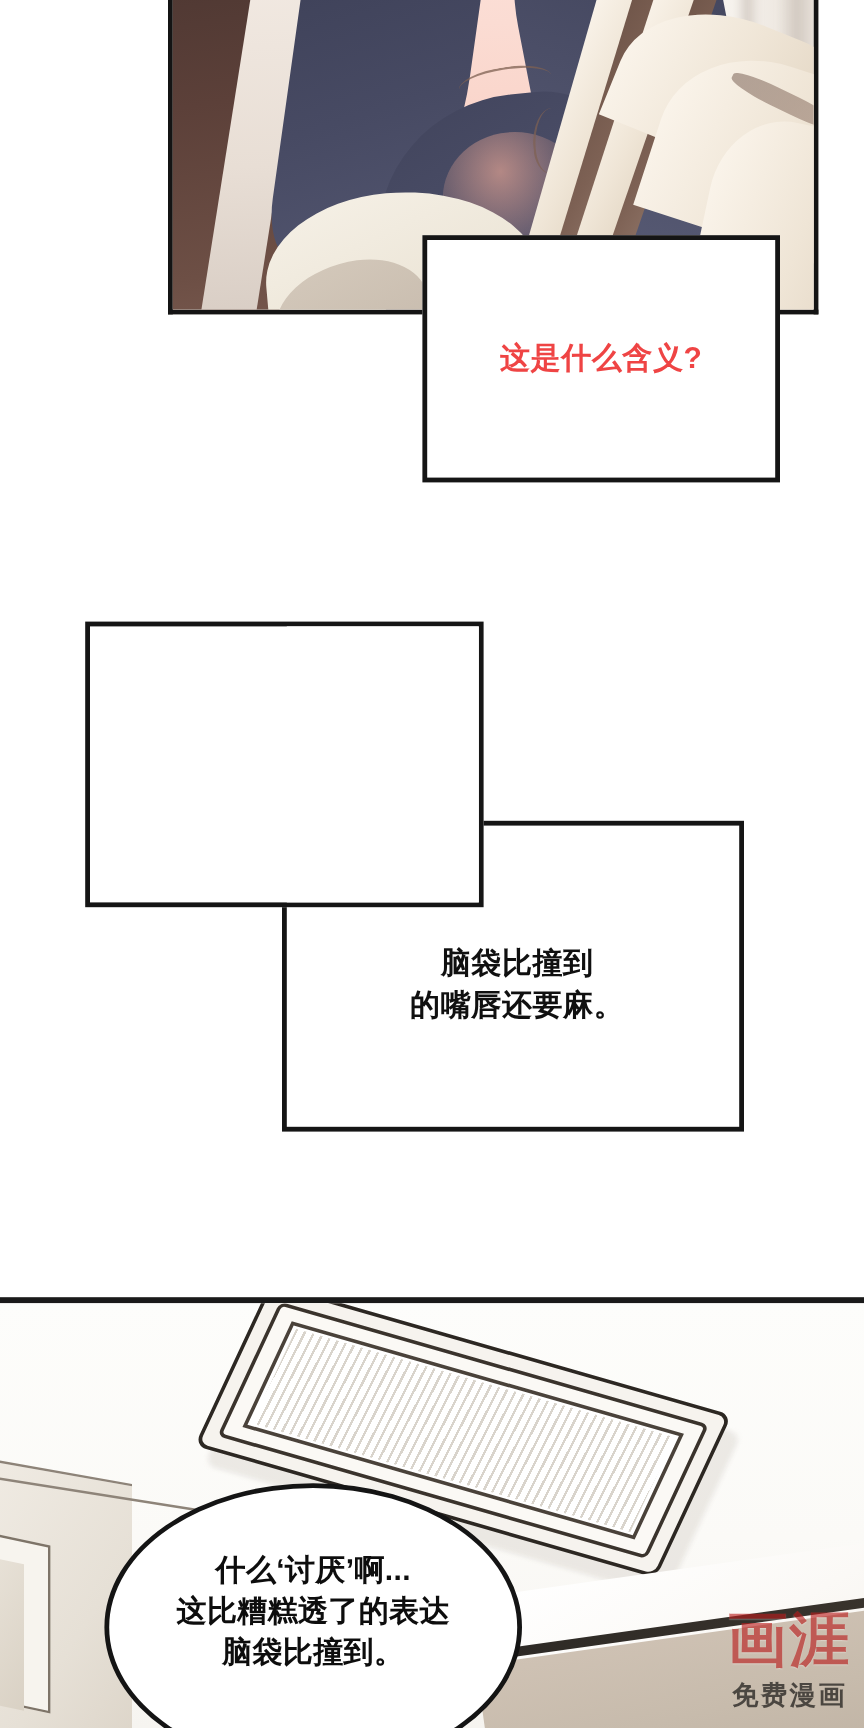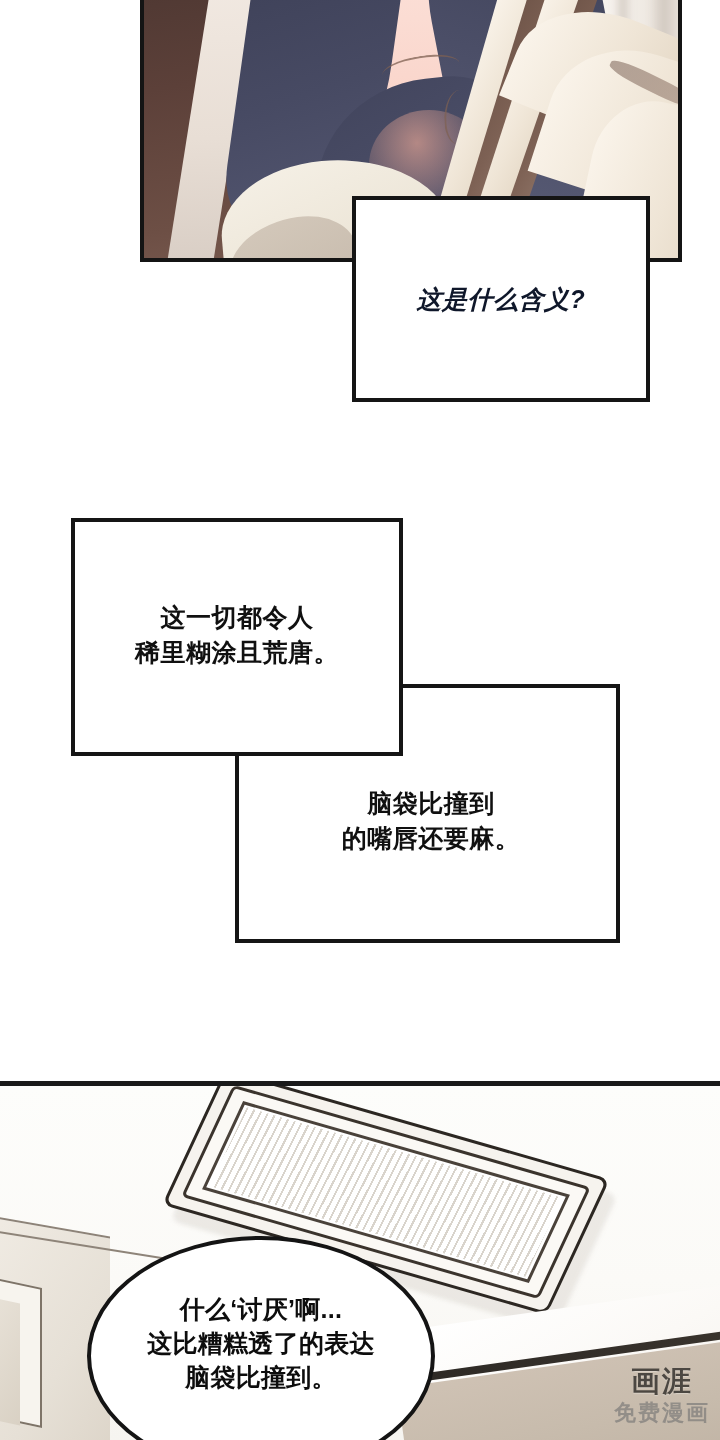--- a/index.html
+++ b/index.html
@@ -171,26 +171,25 @@
     position: absolute;
     background: #ffffff;
     border: 4px solid #151515;
     display: flex;
     align-items: center;
     justify-content: center;
   }
   .caption-text {
     font-family: "Liberation Sans", "DejaVu Sans", sans-serif;
     font-weight: 700;
-    color: #0f172a;
+    color: #ef4444;
     text-align: center;
     line-height: 1.38;
     white-space: pre-line;
     letter-spacing: .5px;
-    font-style: italic;
   }
 
   #caption-1 {
     left: 352px; top: 196px;
     width: 298px; height: 206px;
     z-index: 6;
   }
   #caption-1 .caption-text { font-size: 25px; }
 
   
@@ -383,35 +382,35 @@
   .watermark {
     position: absolute;
     right: 10px;
     bottom: 16px;
     z-index: 9;
     text-align: center;
     opacity: .62;
     pointer-events: none;
   }
   .wm-main {
-    font-family: Liberation Sans, sans-serif;
+    font-family: Liberation Mono, monospace;
     font-weight: 700;
-    font-size: 29px;
+    font-size: 50px;
     line-height: 1;
-    color: #000000;
+    color: #b91c1c;
     letter-spacing: 2px;
     text-shadow: 0 1px 1px rgba(255,255,255,.5);
   }
   .wm-sub {
     margin-top: 6px;
     font-family: "Liberation Sans", "DejaVu Sans", sans-serif;
     font-weight: 700;
     font-size: 22px;
     line-height: 1;
-    color: #737373;
+    color: #000000;
     letter-spacing: 2px;
   }
 </style>
 </head>
 <body>
 
 <div class="page">
 
   <div class="panel-top">
     <div class="panel-top-art">
@@ -451,22 +450,20 @@
 
   <div class="caption-box" id="caption-1">
     <div class="caption-text">这是什么含义?</div>
   </div>
 
   <div class="stepped-wrap">
     <div class="step-box" id="step-box-lower"></div>
     <div class="step-box" id="step-box-upper"></div>
     <div class="step-mask"></div>
 
-    <div class="step-text" id="step-text-upper">这一切都令人
-稀里糊涂且荒唐。</div>
 
     <div class="step-text" id="step-text-lower">脑袋比撞到
 的嘴唇还要麻。</div>
   </div>
 
   <div class="panel-bottom">
     <div class="ceiling"></div>
 
     <div class="ac-shadow"></div>
     <div class="ac-unit">

